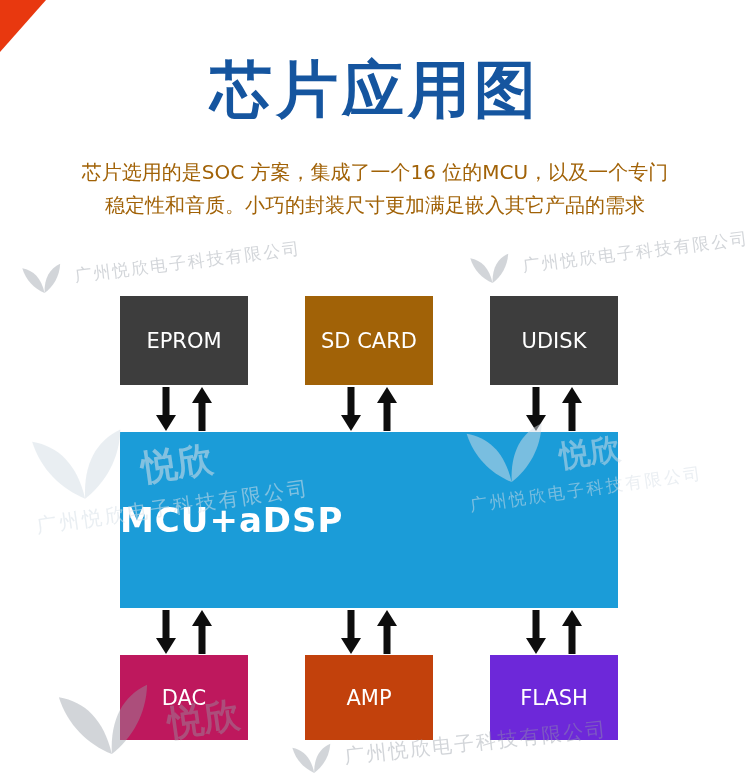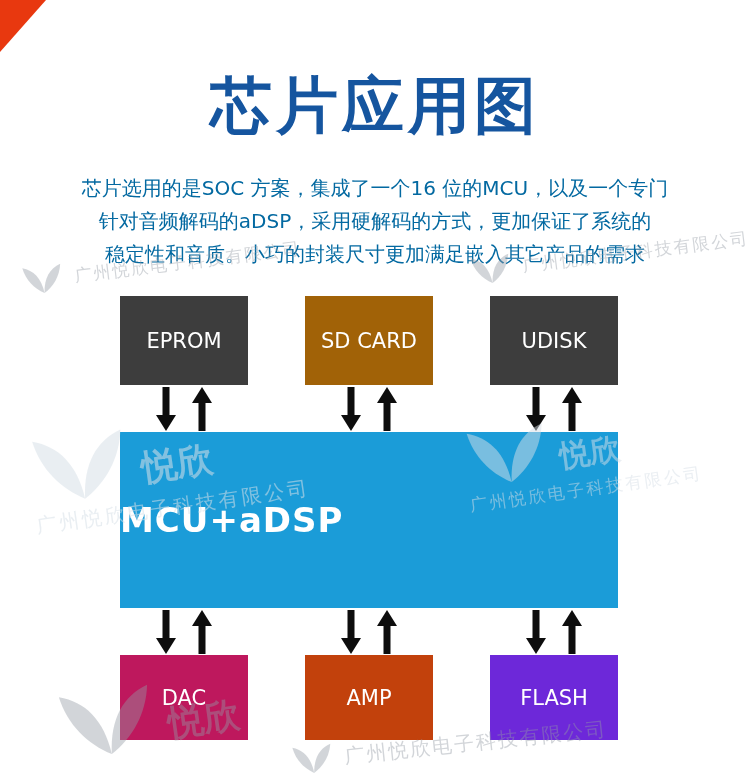--- a/index.html
+++ b/index.html
@@ -14,34 +14,34 @@
   
   .corner {
     position: absolute; top: 0; left: 0;
     width: 0; height: 0;
     border-top: 52px solid #e8380f;
     border-right: 46px solid transparent;
   }
   
   .title {
     margin: 0;
-    padding-top: 64px;
+    padding-top: 48px;
     text-align: center;
     font-size: 62px;
     font-weight: bold;
     letter-spacing: 4px;
     color: #15559f;
   }
   
   .intro {
     margin-top: 24px;
     text-align: center;
     font-size: 20px;
     line-height: 33px;
-    color: #0369a1;
+    color: #a16207;
   }
   
   .diagram { position: absolute; left: 120px; top: 296px; width: 498px; }
   .row { display: flex; justify-content: space-between; gap: 28px; }
   .node {
     width: 128px; height: 89px;
     display: flex; align-items: center; justify-content: center;
     color: #ffffff; font-size: 21px; background: #3d3d3d;
   }
   .row.bottom .node { height: 85px; }
@@ -73,21 +73,20 @@
 <body>
 
 <div class="page">
 
   <div class="corner" style="border-top-color: rgb(232, 56, 15);"></div>
 
   <h1 class="title" style="color: rgb(21, 85, 159);">芯片应用图</h1>
 
   <div class="intro">
     <div>芯片选用的是SOC 方案，集成了一个16 位的MCU，以及一个专门</div>
-    <div>针对音频解码的aDSP，采用硬解码的方式，更加保证了系统的</div>
     <div>稳定性和音质。小巧的封装尺寸更加满足嵌入其它产品的需求</div>
   </div>
 
   <div class="diagram">
 
     <div class="row top">
       <div class="node" style="background: rgb(61, 61, 61);">
         <span>EPROM</span>
       </div>
       <div class="node" style="background: #a16207;">

